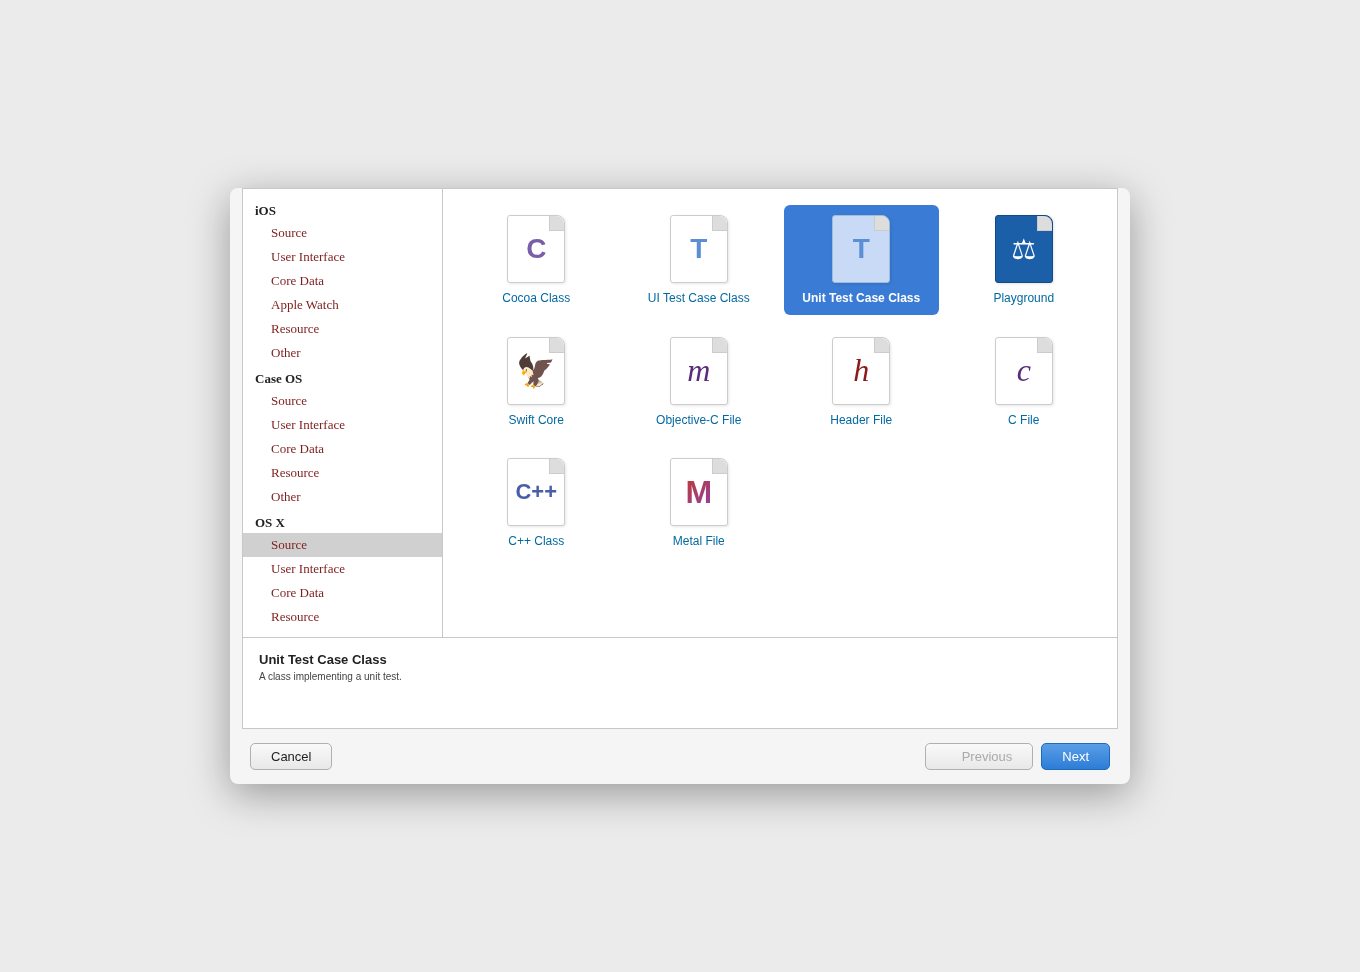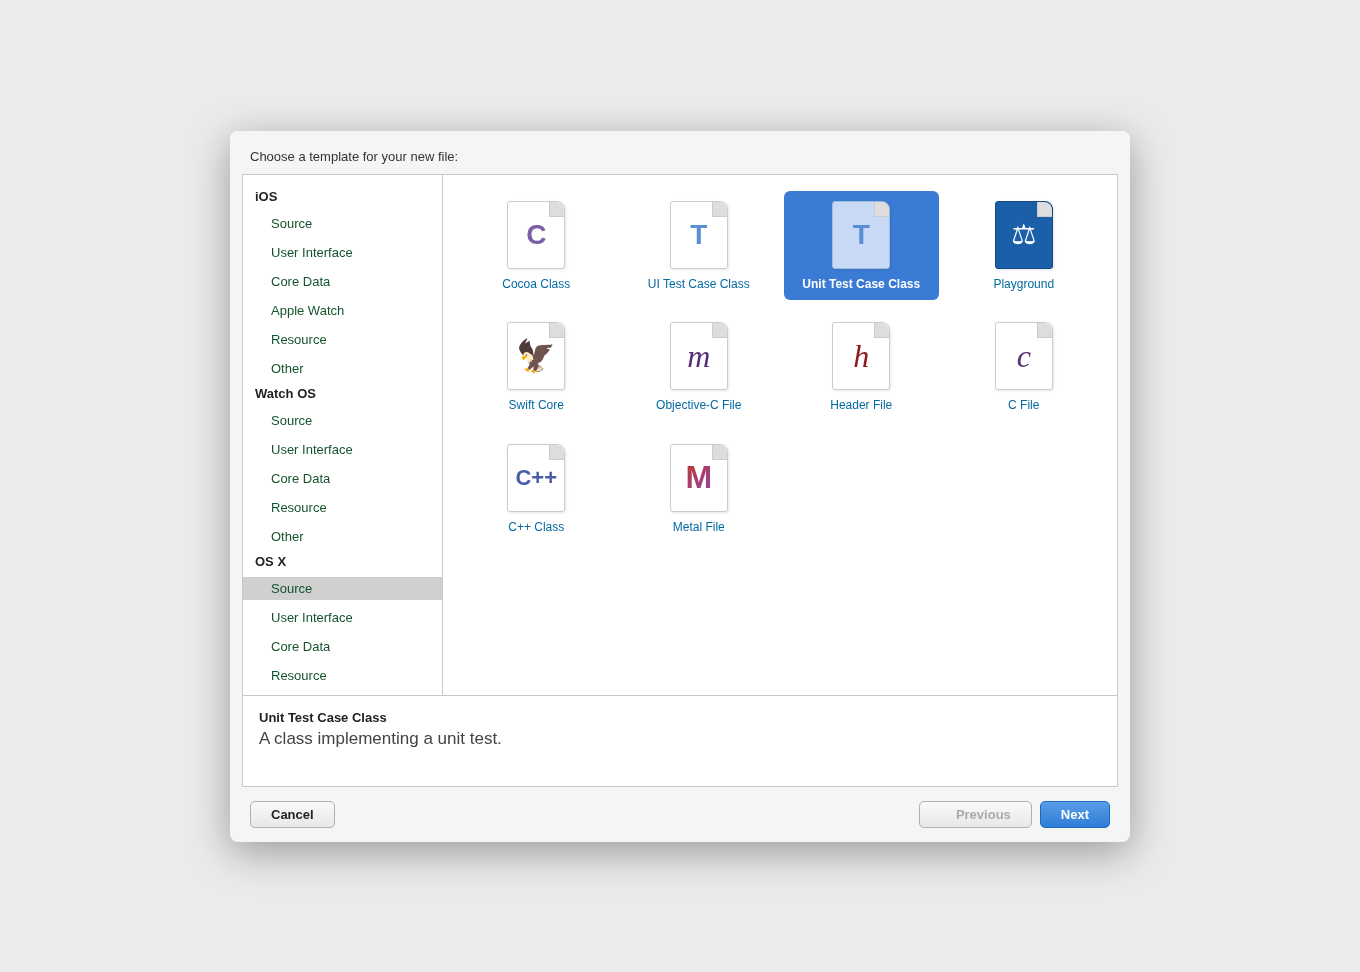--- a/index.html
+++ b/index.html
@@ -41,33 +41,33 @@
       flex: 1;
       border-bottom: 1px solid #c8c8c8;
     }
     .sidebar {
       width: 200px;
       min-width: 200px;
       border-right: 1px solid #c8c8c8;
       padding: 8px 0;
       overflow-y: auto;
       max-height: 520px;
+      font-family: Liberation Serif, serif;
     }
     .sidebar-group-label {
       font-size: 13px;
       font-weight: 600;
       color: #222;
       padding: 6px 12px 2px 12px;
     }
     .sidebar-item {
       font-size: 13px;
-      color: #14532d;
+      color: #7f1d1d;
       padding: 4px 12px 4px 28px;
       cursor: pointer;
-      margin-top: 6px;
     }
     .sidebar-item.selected {
       background: #d0d0d0;
       border-radius: 0;
     }
     .content-area {
       flex: 1;
       padding: 16px;
       display: flex;
       flex-direction: column;
@@ -166,38 +166,37 @@
       padding: 14px 16px;
       min-height: 90px;
     }
     .description-title {
       font-size: 13px;
       font-weight: 600;
       color: #222;
       margin-bottom: 4px;
     }
     .description-text {
-      font-size: 17px;
+      font-size: 10px;
       color: #444;
     }
     .dialog-footer {
       display: flex;
       justify-content: space-between;
       align-items: center;
       padding: 14px 20px;
     }
     .btn {
       padding: 5px 20px;
       border-radius: 5px;
       font-size: 13px;
       cursor: pointer;
       border: 1px solid #b0b0b0;
       background: linear-gradient(to bottom, #f9f9f9, #e8e8e8);
       color: #222;
-      font-weight: bold;
     }
     .btn-primary {
       background: linear-gradient(to bottom, #5a9de6, #2d7dd6);
       border-color: #1a6bbf;
       color: white;
     }
     .btn-disabled {
       color: #aaa;
       cursor: default;
       padding-left: 36px;
@@ -213,38 +212,35 @@
       background: linear-gradient(135deg, #c0392b, #8e44ad);
       -webkit-background-clip: text;
       -webkit-text-fill-color: transparent;
       background-clip: text;
     }
   </style>
 </head>
 <body>
 
 <div class="dialog">
-  <div class="dialog-header">
-    <span class="dialog-header-title">Choose a template for your new file:</span>
-  </div>
 
   <div class="dialog-body">
     <div class="dialog-main">
 
       <div class="sidebar">
 
         <div class="sidebar-group-label">iOS</div>
         <div class="sidebar-item">Source</div>
         <div class="sidebar-item">User Interface</div>
         <div class="sidebar-item">Core Data</div>
         <div class="sidebar-item">Apple Watch</div>
         <div class="sidebar-item">Resource</div>
         <div class="sidebar-item">Other</div>
 
-        <div class="sidebar-group-label">Watch OS</div>
+        <div class="sidebar-group-label">Case OS</div>
         <div class="sidebar-item">Source</div>
         <div class="sidebar-item">User Interface</div>
         <div class="sidebar-item">Core Data</div>
         <div class="sidebar-item">Resource</div>
         <div class="sidebar-item">Other</div>
 
         <div class="sidebar-group-label">OS X</div>
         <div class="sidebar-item selected">Source</div>
         <div class="sidebar-item">User Interface</div>
         <div class="sidebar-item">Core Data</div>

